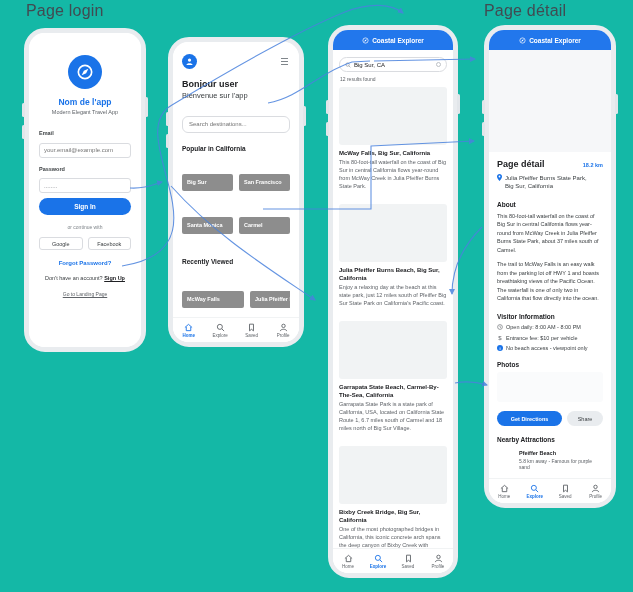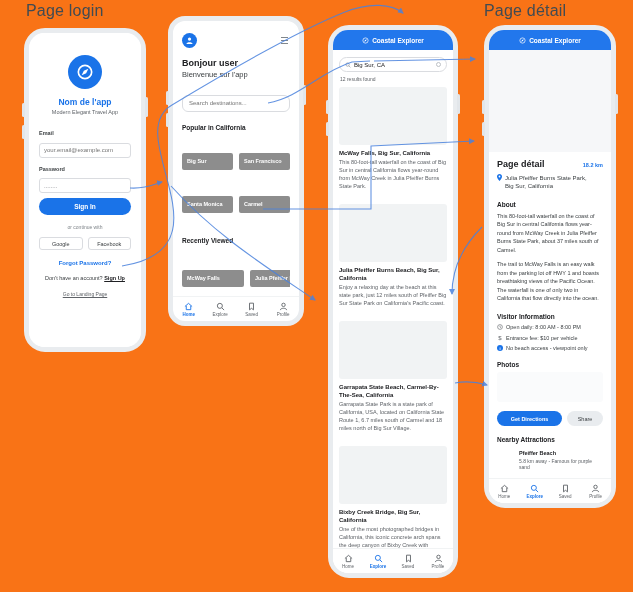--- a/index.html
+++ b/index.html
@@ -1,18 +1,18 @@
 <!DOCTYPE html>
 <html><head>
 <meta charset="utf-8">
 <style>
   * { margin:0; padding:0; box-sizing:border-box; }
   html,body { background:#ffffff; }
   body { font-family:"Liberation Sans", sans-serif; }
-  .canvas { position:relative; width:633px; height:592px; background:#f97316; overflow:hidden; }
+  .canvas { position:relative; width:633px; height:592px; background:#14b8a6; overflow:hidden; }
 
   .frame-title { position:absolute; font-size:16px; color:#414b52; letter-spacing:.2px; }
 
   .phone { position:absolute; background:#fff; border:5px solid #e9ecef; border-radius:21px; }
   .phone-inner { position:relative; width:100%; height:100%; border-radius:15px; overflow:hidden; background:#fff; }
   .knob { position:absolute; background:#e2e6ea; border-radius:2px; }
   .knob.l1 { left:-7px; top:70px; width:3px; height:14px; }
   .knob.l2 { left:-7px; top:92px; width:3px; height:14px; }
   .knob.r1 { right:-7px; top:64px; width:3px; height:20px; }
 
@@ -134,21 +134,21 @@
             <button class="btn-social">Facebook</button>
           </div>
           <div class="forgot">Forgot Password?</div>
           <div class="acct-line"><span>Don't have an account? </span><span class="signup">Sign Up</span></div>
           <div class="goto-landing">Go to Landing Page</div>
         </div>
       </div>
     </div>
   </div>
 
-  <div class="phone" style="left:168px; top:16px; width:136px; height:310px;border-radius:17px;">
+  <div class="phone" style="left:168px; top:37px; width:136px; height:310px;">
     <div class="knob l1"></div>
     <div class="knob l2"></div>
     <div class="knob r1"></div>
     <div class="phone-inner">
       <div class="landing-content">
         <div class="landing-top">
           <div class="avatar">
             <svg width="9" height="9" viewBox="0 0 10 10">
                 <circle cx="5" cy="3.4" r="1.8" fill="#fff"></circle>
                 <path d="M1.6 9 C1.6 6.3 8.4 6.3 8.4 9 Z" fill="#fff"></path>

